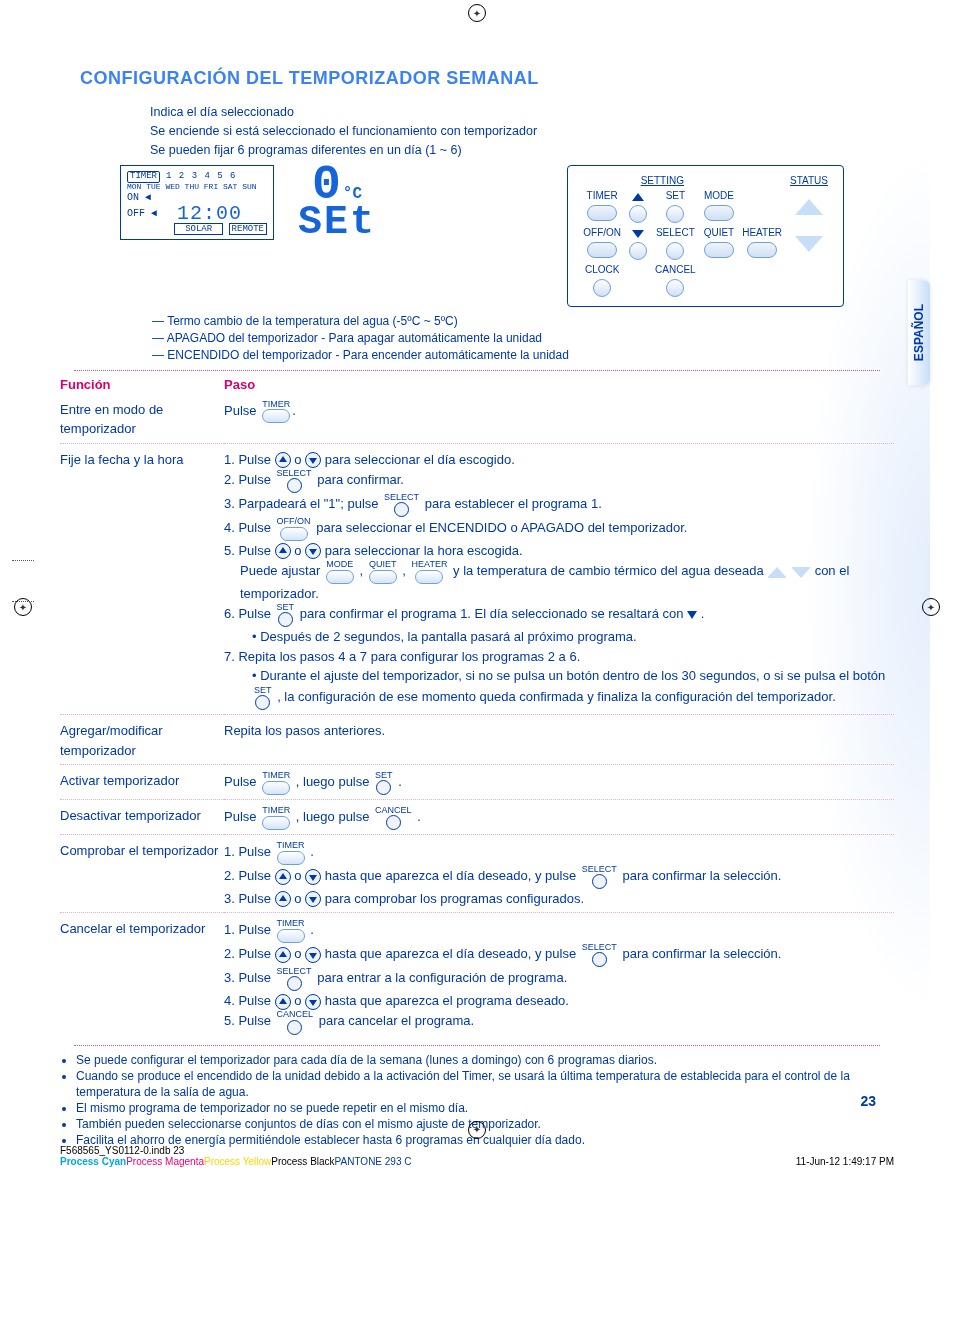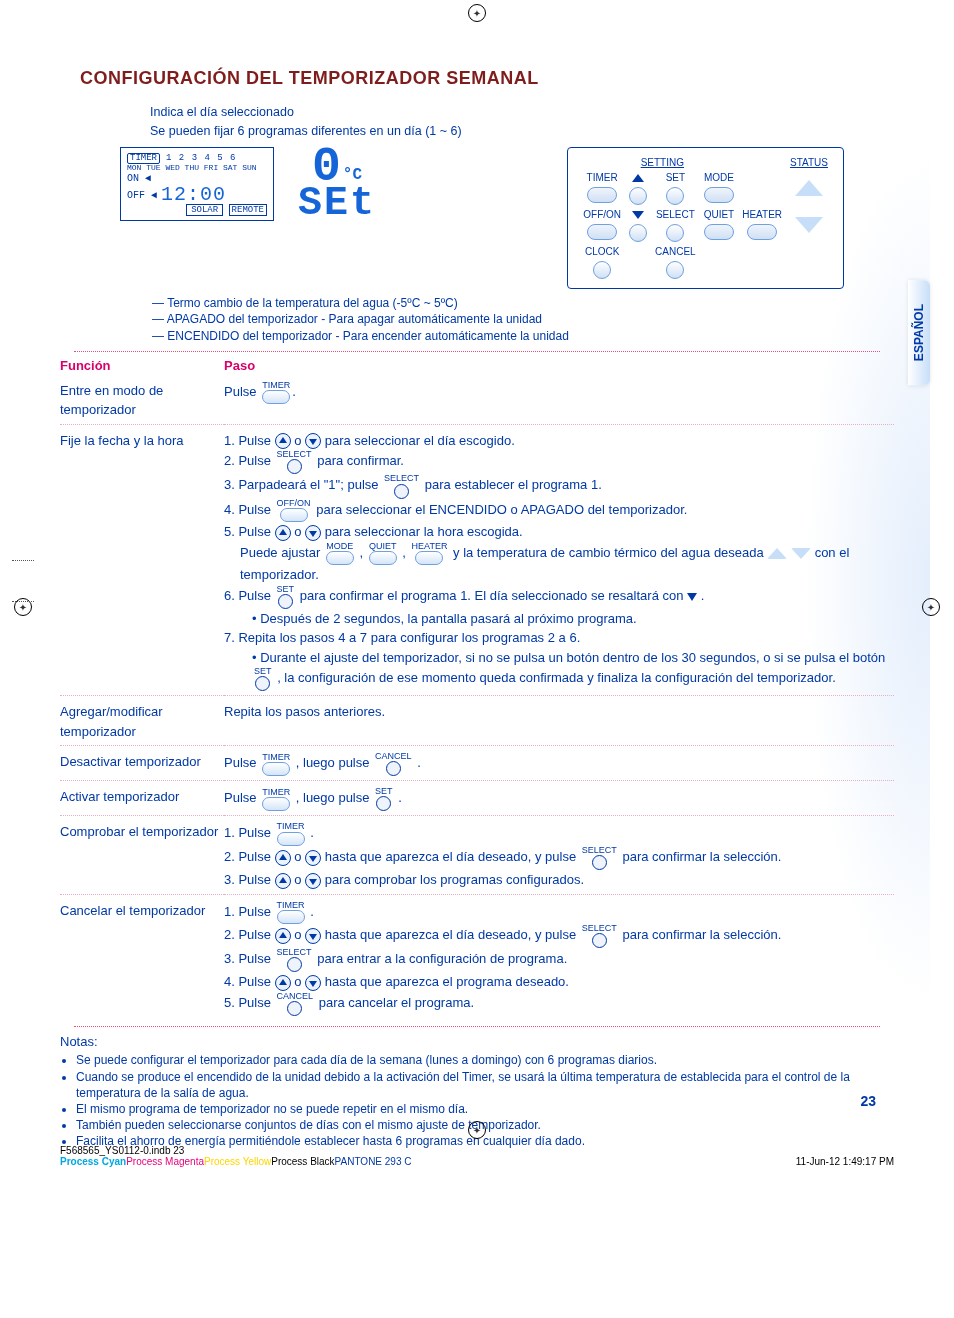--- a/index.html
+++ b/index.html
@@ -26,21 +26,21 @@
     align-items: center;
     justify-content: center;
     font-size: 10px;
   }
   .reg-top { top: 4px; left: 50%; transform: translateX(-50%); }
   .reg-left { top: 598px; left: 14px; }
   .reg-right { top: 598px; right: 14px; }
   .reg-bottom { bottom: 50px; left: 50%; transform: translateX(-50%); }
 
   .title {
-    color: #7f1d1d;
+    color: #3b82f6;
     font-weight: bold;
     font-size: 18px;
     margin: 48px 0 14px 20px;
     letter-spacing: 0.5px;
   }
 
   .intro {
     margin-left: 90px;
     font-size: 12.5px;
     color: #0039a6;
@@ -277,37 +277,38 @@
   <div class="bg-curve"></div>
   <div class="reg-mark reg-top">✦</div>
   <div class="reg-mark reg-left">✦</div>
   <div class="reg-mark reg-right">✦</div>
   <div class="pipes-left"></div>
 
   <div class="title">CONFIGURACIÓN DEL TEMPORIZADOR SEMANAL</div>
 
   <div class="intro">
     <div>Indica el día seleccionado</div>
+    <div>Se enciende si está seleccionado el funcionamiento con temporizador</div>
     <div>Se pueden fijar 6 programas diferentes en un día (1 ~ 6)</div>
   </div>
 
   <div class="display-area">
     <div class="lcd-box">
       <div>
         <span class="tlabel">TIMER</span>
         <span class="nums">1 2 3 4 5 6</span>
       </div>
       <div class="days">MON TUE WED THU FRI SAT SUN</div>
       <div class="onoff">ON ◄</div>
-      <div style="display:flex;align-items:center;gap:4px">
+      <div style="display:flex;align-items:center;gap:20px">
         <span class="onoff">OFF ◄</span>
         <span class="clock">12:00</span>
       </div>
       <div class="sr">
-        <span style="border:0.5px solid #0039a6;padding:0 4px;">SOLAR</span>
+        <span style="border:0.5px solid #0039a6;padding:0 10px;">SOLAR</span>
         <span style="border:0.5px solid #0039a6;padding:0 2px;">REMOTE</span>
       </div>
     </div>
 
     <div class="seg-area">
       <div style="display:flex;align-items:flex-end;gap:2px">
         <div class="big1">0</div>
         <div class="deg">°C</div>
       </div>
       <div class="big2">SEt</div>
@@ -461,42 +462,42 @@
           </div>
         </td>
       </tr>
 
       <tr>
         <td>Agregar/modificar temporizador</td>
         <td>Repita los pasos anteriores.</td>
       </tr>
 
       <tr>
+        <td>Activar temporizador</td>
+        <td>
+          <span>Pulse </span>
+          <span class="inline-lab"><span class="lt">TIMER</span><span class="btn-oval"></span></span>
+          <span>, luego pulse </span>
+          <span class="inline-lab"><span class="lt">SET</span><span class="mini-circle"></span></span>
+          <span>.</span>
+        </td>
+      </tr>
+
+      <tr>
         <td>Desactivar temporizador</td>
         <td>
           <span>Pulse </span>
           <span class="inline-lab"><span class="lt">TIMER</span><span class="btn-oval"></span></span>
           <span>, luego pulse </span>
           <span class="inline-lab"><span class="lt">CANCEL</span><span class="mini-circle"></span></span>
           <span> .</span>
         </td>
       </tr>
 
       <tr>
-        <td>Activar temporizador</td>
-        <td>
-          <span>Pulse </span>
-          <span class="inline-lab"><span class="lt">TIMER</span><span class="btn-oval"></span></span>
-          <span>, luego pulse </span>
-          <span class="inline-lab"><span class="lt">SET</span><span class="mini-circle"></span></span>
-          <span>.</span>
-        </td>
-      </tr>
-
-      <tr>
         <td>Comprobar el temporizador</td>
         <td>
           <div class="step-line">
             <span>1. Pulse </span>
             <span class="inline-lab"><span class="lt">TIMER</span><span class="btn-oval"></span></span>
             <span>.</span>
           </div>
           <div class="step-line">
             <span>2. Pulse </span>
             <span class="btn-up"></span>
@@ -551,21 +552,20 @@
             <span> para cancelar el programa.</span>
           </div>
         </td>
       </tr>
     </tbody>
   </table>
 
   <div class="dotted-sep"></div>
 
   <div class="notes">
-    <div class="notes-title">Notas:</div>
     <ul>
       <li>Se puede configurar el temporizador para cada día de la semana (lunes a domingo) con 6 programas diarios.</li>
       <li>Cuando se produce el encendido de la unidad debido a la activación del Timer, se usará la última temperatura de establecida para el control de la temperatura de la salía de agua.</li>
       <li>El mismo programa de temporizador no se puede repetir en el mismo día.</li>
       <li>También pueden seleccionarse conjuntos de días con el mismo ajuste de temporizador.</li>
       <li>Facilita el ahorro de energía permitiéndole establecer hasta 6 programas en cualquier día dado.</li>
     </ul>
   </div>
 
   <div class="lang-tab">ESPAÑOL</div>

